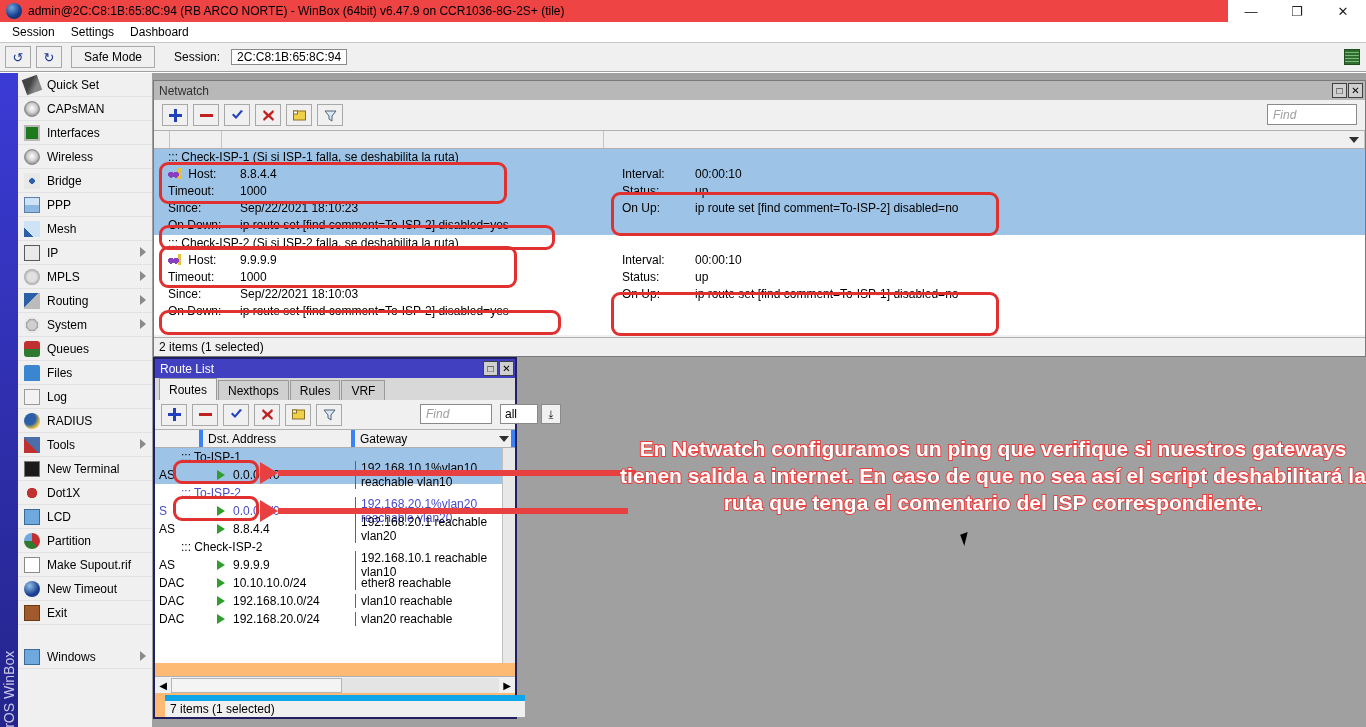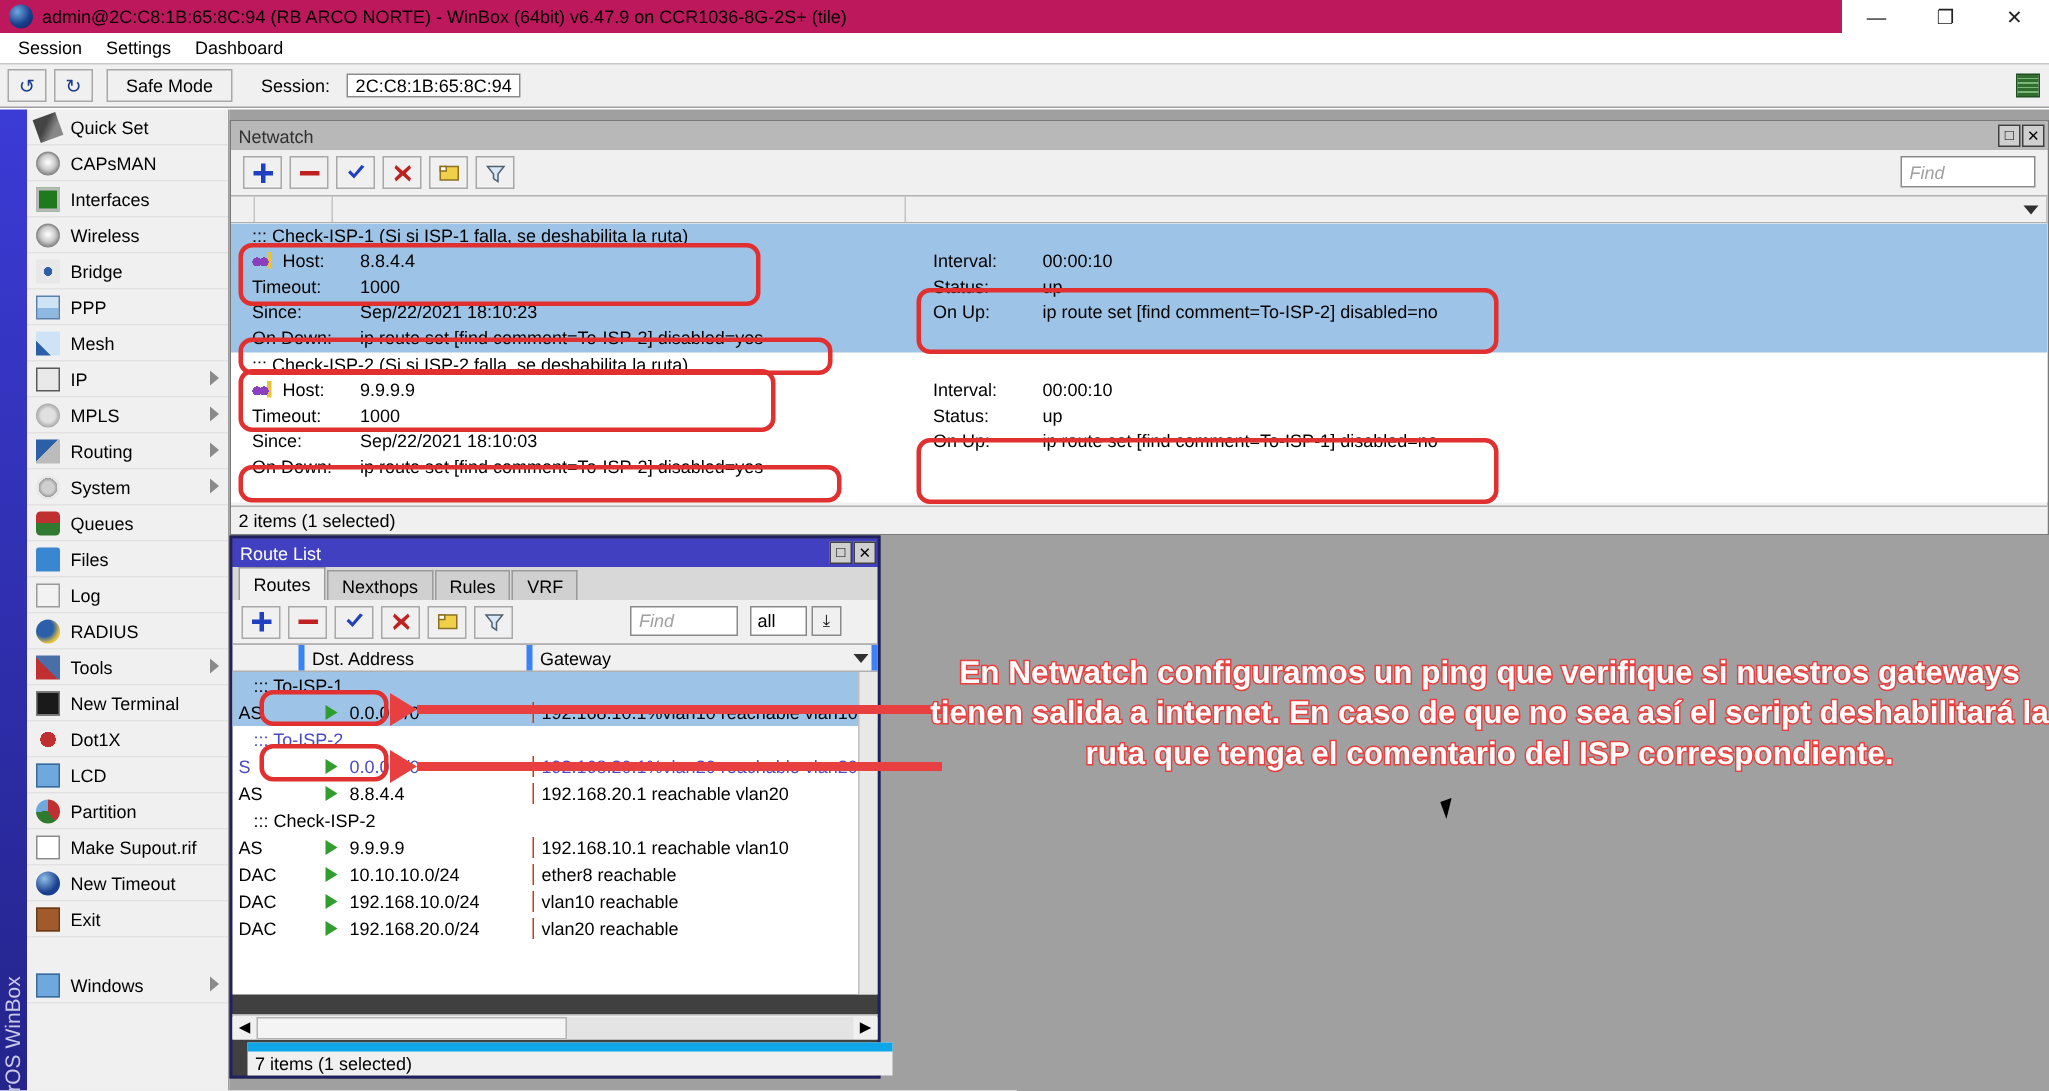--- a/index.html
+++ b/index.html
@@ -14,21 +14,21 @@
   }
   #app {
     position: relative;
     width: 1366px; height: 727px;
     background: #ffffff;
   }
 
   
   .titlebar {
     position: absolute; left: 0; top: 0; width: 1366px; height: 22px;
-    background: #be185d;
+    background: #ef4444;
     display: flex; align-items: center;
   }
   .tb-icon {
     width: 16px; height: 16px; margin-left: 6px; margin-right: 6px;
     border-radius: 50%;
     background: radial-gradient(circle at 35% 30%, #6fa8dc 0%, #1b3f8f 55%, #0d2150 100%);
     flex: 0 0 auto;
   }
   .tb-title { font-size: 12px; color: #000; white-space: nowrap; }
   .tb-controls { margin-left: auto; display: flex; height: 22px; }
@@ -191,22 +191,22 @@
     background-repeat: no-repeat;
   }
   .nw-status {
     position: absolute; left: 0; bottom: 0; width: 100%; height: 19px;
     background: #f0f0f0; border-top: 1px solid #b0b0b0;
     font-size: 12px; display: flex; align-items: center; padding-left: 5px; color: #000;
   }
 
   
   .routelist {
-    position: absolute; left: 153px; top: 357px; width: 434px; height: 362px;
-    background: #404040; border: 2px solid #202060;
+    position: absolute; left: 153px; top: 357px; width: 364px; height: 362px;
+    background: #fdba74; border: 2px solid #202060;
   }
   .rl-title {
     height: 19px; background: #4040c0; display: flex; align-items: center;
     padding-left: 5px; font-size: 12px; color: #ffffff;
   }
   .rl-title .wbtns { margin-left: auto; display: flex; gap: 1px; margin-right: 1px; }
   .rl-tabs { height: 22px; background: #d8d8d8; display: flex; align-items: flex-end; padding-left: 4px; }
   .rl-tab {
     height: 20px; padding: 0 9px; display: flex; align-items: center;
     font-size: 12px; background: #d0d0d0; border: 1px solid #9a9a9a; border-bottom: none;
@@ -242,21 +242,21 @@
     border-top: 6px solid #303030; border-left: 5px solid transparent; border-right: 5px solid transparent;
   }
   .rl-body { height: 215px; background: #ffffff; overflow: hidden; position: relative; }
   .rl-row { height: 18px; display: flex; font-size: 12px; align-items: center; color: #000; }
   .rl-row.sel { background: #9dc3e6; }
   .rl-row.disabled { color: #4a4ac8; }
   .rl-row.comment { border-bottom: none; }
   .rl-row .flags { width: 48px; padding-left: 4px; }
   .rl-row .dst { width: 152px; display: flex; align-items: center; }
   .rl-row .gw { flex: 1; padding-left: 5px; border-left: 1px solid #c2410c; }
-  .rl-row .cmt { padding-left: 14px; text-align: right; }
+  .rl-row .cmt { padding-left: 26px; text-align: right; }
   .arrowg {
     display: inline-block; width: 0; height: 0; margin-right: 8px; margin-left: 14px;
     border-left: 8px solid #2f9e2f; border-top: 5px solid transparent; border-bottom: 5px solid transparent;
   }
   .rl-hscroll {
     position: absolute; left: 0; bottom: 24px; width: 100%; height: 17px;
     background: #f0f0f0; border-top: 1px solid #b0b0b0; display: flex; align-items: center;
   }
   .hs-arrow { width: 16px; height: 15px; display: flex; align-items: center; justify-content: center; font-size: 10px; background: #f0f0f0; }
   .hs-track { flex: 1; height: 15px; background: #e4e4e4; position: relative; }

